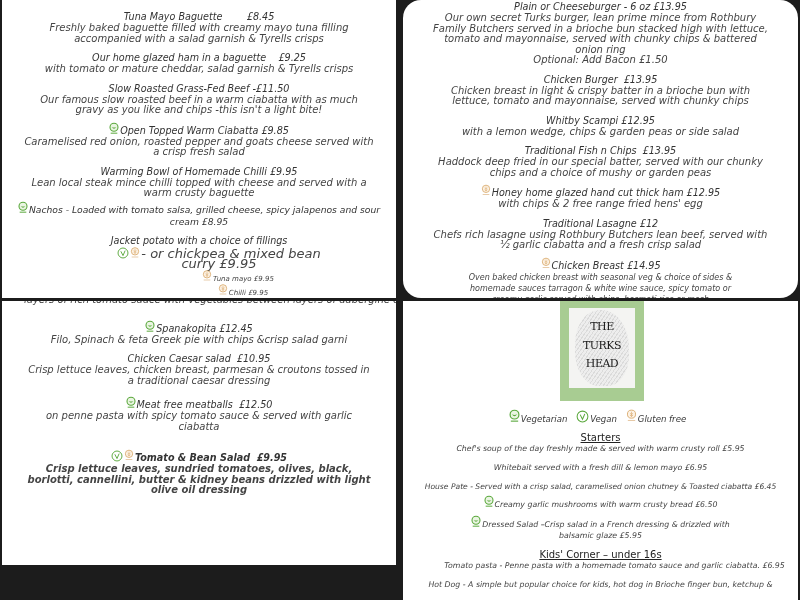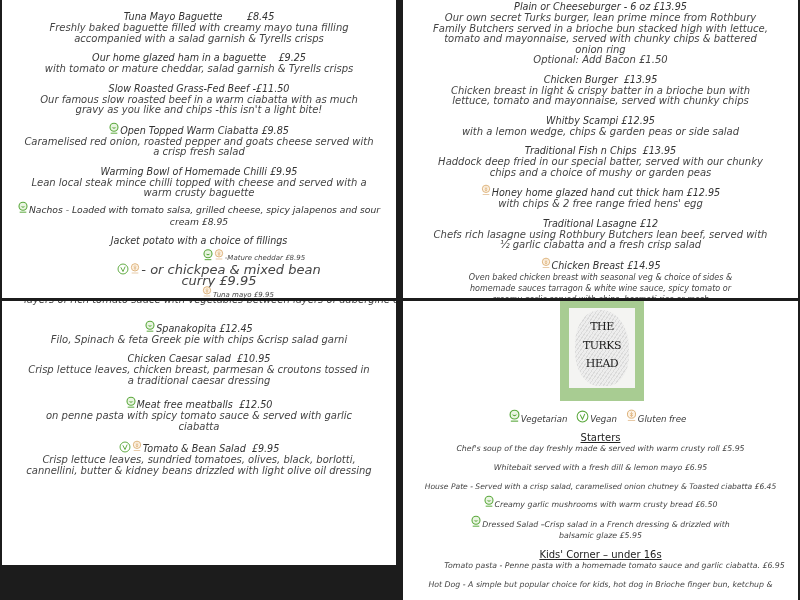--- a/index.html
+++ b/index.html
@@ -7,21 +7,21 @@
     width: 800px; height: 600px; overflow: hidden;
     background: #1c1c1c;
     font-family: "DejaVu Sans", sans-serif;
     position: relative;
   }
   .panel {
     position: absolute; background: #ffffff; overflow: hidden;
     color: #3a3a3a;
   }
   #p-tl { left: 2px; top: 0; width: 394px; height: 298px; }
-  #p-tr { left: 403px; top: 0; width: 395px; height: 298px; }
+  #p-tr { left: 403px; top: 0; width: 395px; height: 298px; border-radius: 18px; }
   #p-bl { left: 2px; top: 301px; width: 394px; height: 264px; }
   #p-br { left: 403px; top: 301px; width: 395px; height: 299px; }
 
   .inner { position: absolute; left: 0; right: 0; text-align: center; font-style: italic; }
   .item { margin: 0; }
   .title { font-size: 9.6px; line-height: 12px; color: #333; }
   .desc { font-size: 10px; line-height: 10.5px; color: #444; padding: 0 22px; }
   .gap { height: 8px; }
   .sgap { height: 4px; }
 
@@ -108,27 +108,20 @@
     <div class="item" style="margin-top:2px;">
       <div class="title" style="font-size:9.2px;">
         <span class="ico"><svg width="10" height="13">
               <use href="#sym-veg"></use>
             </svg></span><span>Nachos - Loaded with tomato salsa, grilled cheese, spicy jalapenos and sour cream £8.95</span>
       </div>
     </div>
     <div class="gap" style="height:7px;"></div>
     <div class="item">
       <div class="title">Jacket potato with a choice of fillings</div>
-      <div class="desc" style="margin-top:2px;padding-right:0;padding-left:110px;text-align:center;font-size:7px;">
-        <span class="ico"><svg width="10" height="12">
-              <use href="#sym-veg"></use>
-            </svg></span><span class="ico"><svg width="10" height="12">
-              <use href="#sym-gf"></use>
-            </svg></span><span>-Mature cheddar £8.95</span>
-      </div>
       <div class="desc" style="padding-left:100px;padding-right:60px;font-size:13px;">
         <span class="ico"><svg width="12" height="12">
               <use href="#sym-vegan"></use>
             </svg></span><span class="ico"><svg width="10" height="12">
               <use href="#sym-gf"></use>
             </svg></span><span>- or chickpea &amp; mixed bean curry £9.95</span>
       </div>
       <div class="desc" style="padding-left:100px;font-size:7px;">
         <span class="ico"><svg width="10" height="12">
               <use href="#sym-gf"></use>
@@ -210,21 +203,21 @@
     </div>
     <div class="gap" style="height:10px;"></div>
     <div class="item">
       <div class="title">
         <span class="ico"><svg width="10" height="13">
               <use href="#sym-veg"></use>
             </svg></span><span style="white-space:pre;">Meat free meatballs  £12.50</span>
       </div>
       <div class="desc">on penne pasta with spicy tomato sauce &amp; served with garlic ciabatta</div>
     </div>
-    <div class="item" style="margin-top:8px;">
+    <div class="item" style="margin-top:17px;font-weight:bold;">
       <div class="title">
         <span class="ico"><svg width="12" height="12">
               <use href="#sym-vegan"></use>
             </svg></span><span class="ico"><svg width="10" height="13">
               <use href="#sym-gf"></use>
             </svg></span><span style="white-space:pre;">Tomato &amp; Bean Salad  £9.95</span>
       </div>
       <div class="desc" style="padding:0 24px;">Crisp lettuce leaves, sundried tomatoes, olives, black, borlotti, cannellini, butter &amp; kidney beans drizzled with light olive oil dressing</div>
     </div>
   </div>

